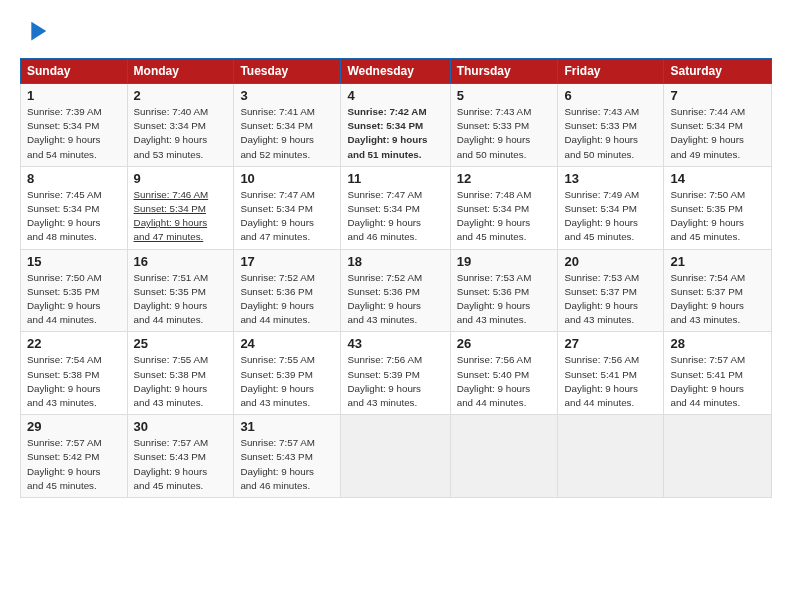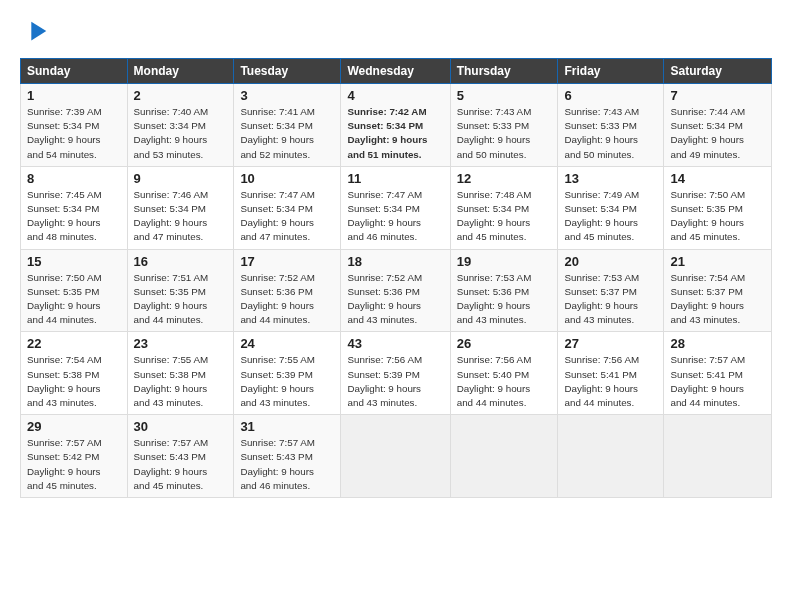--- a/index.html
+++ b/index.html
@@ -49,21 +49,21 @@
     .location {
       font-size: 14px;
       color: #555;
     }
     table {
       width: 100%;
       border-collapse: collapse;
       font-size: 10.5px;
     }
     thead th {
-      background: #404040;
+      background: #b91c1c;
       color: #fff;
       text-align: left;
       padding: 5px 6px;
       font-size: 12px;
       font-weight: bold;
       border: 1px solid #1565b0;
     }
     tbody tr {
       border-bottom: 1px solid #ccc;
     }
@@ -161,21 +161,21 @@
           <td><span class="day-num">7</span><span class="cell-text" style="white-space: pre-line; text-align: right;">Sunrise: 7:44 AM
 Sunset: 5:34 PM
 Daylight: 9 hours
 and 49 minutes.</span></td>
         </tr>
         <tr>
           <td><span class="day-num">8</span><span class="cell-text" style="white-space: pre-line;">Sunrise: 7:45 AM
 Sunset: 5:34 PM
 Daylight: 9 hours
 and 48 minutes.</span></td>
-          <td><span class="day-num">9</span><span class="cell-text" style="white-space: pre-line;">Sunrise: 7:46 AM
+          <td><span class="day-num">9</span><span class="cell-text" style="white-space: pre-line; text-decoration: underline;">Sunrise: 7:46 AM
 Sunset: 5:34 PM
 Daylight: 9 hours
 and 47 minutes.</span></td>
           <td><span class="day-num">10</span><span class="cell-text" style="white-space: pre-line;">Sunrise: 7:47 AM
 Sunset: 5:34 PM
 Daylight: 9 hours
 and 47 minutes.</span></td>
           <td><span class="day-num">11</span><span class="cell-text" style="white-space: pre-line;">Sunrise: 7:47 AM
 Sunset: 5:34 PM
 Daylight: 9 hours
@@ -221,21 +221,21 @@
           <td><span class="day-num">21</span><span class="cell-text" style="white-space: pre-line;">Sunrise: 7:54 AM
 Sunset: 5:37 PM
 Daylight: 9 hours
 and 43 minutes.</span></td>
         </tr>
         <tr>
           <td><span class="day-num">22</span><span class="cell-text" style="white-space: pre-line;">Sunrise: 7:54 AM
 Sunset: 5:38 PM
 Daylight: 9 hours
 and 43 minutes.</span></td>
-          <td><span class="day-num">23</span><span class="cell-text" style="white-space: pre-line;">Sunrise: 7:55 AM
+          <td><span class="day-num">25</span><span class="cell-text" style="white-space: pre-line;">Sunrise: 7:55 AM
 Sunset: 5:38 PM
 Daylight: 9 hours
 and 43 minutes.</span></td>
           <td><span class="day-num">24</span><span class="cell-text" style="white-space: pre-line;">Sunrise: 7:55 AM
 Sunset: 5:39 PM
 Daylight: 9 hours
 and 43 minutes.</span></td>
           <td><span class="day-num">43</span><span class="cell-text" style="white-space: pre-line;">Sunrise: 7:56 AM
 Sunset: 5:39 PM
 Daylight: 9 hours

